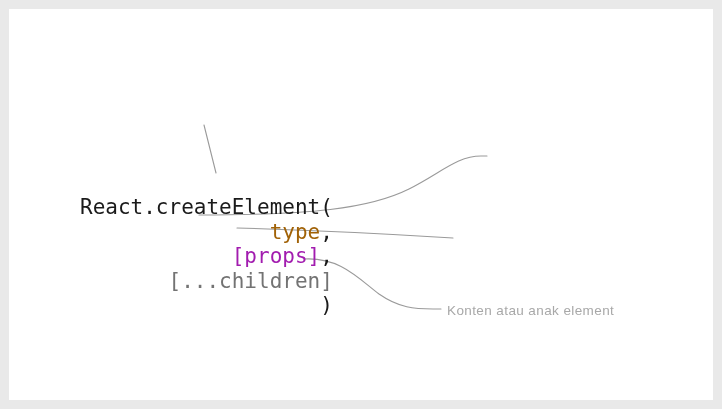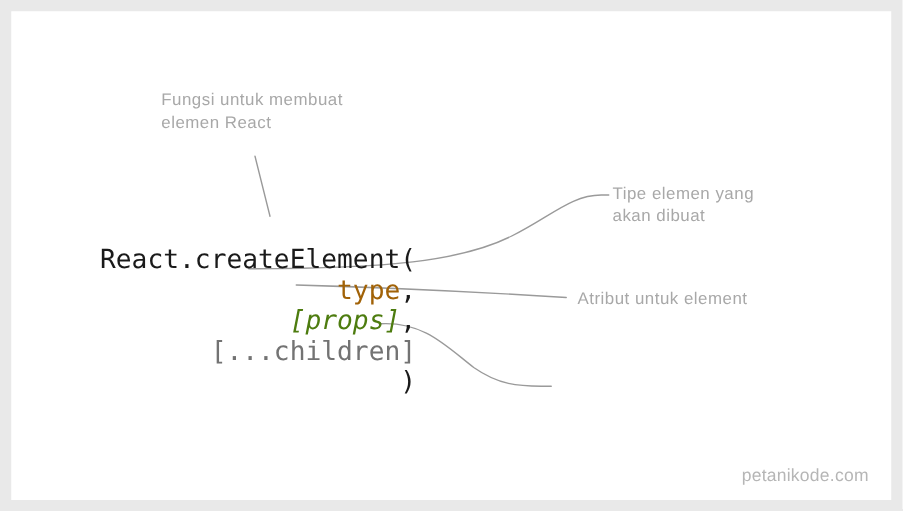--- a/index.html
+++ b/index.html
@@ -31,21 +31,21 @@
     font-family: "DejaVu Sans Mono", "Liberation Mono", monospace;
     font-size: 21px;
     line-height: 24.5px;
     white-space: pre;
     color: #1a1a1a;
     letter-spacing: 0px;
   }
   .code-line { display: block; height: 24.5px; text-align: right; }
   .tok-plain    { color: #1a1a1a; }
   .tok-type     { color: #a16207; }
-  .tok-props    { color: #4d7c0f; font-style: italic; }
+  .tok-props    { color: #a21caf; }
   .tok-children { color: #737373; }
   .indent { display: inline-block; width: 2ch; }
 
   
   .anno {
     position: absolute;
     font-family: "Liberation Sans", sans-serif;
     font-size: 13.5px;
     line-height: 18px;
     color: #a8a8a8;
@@ -89,21 +89,16 @@
       <path d="M 190,206 C 300,206 360,200 400,180 C 432,164 448,147 472,147 L 478,147"></path>
 
       <path d="M 228,219 C 300,221 380,225 444,229"></path>
 
       <path d="M 295,250 C 330,248 348,268 370,285 C 390,299 406,300 424,300 L 432,300"></path>
     </g>
   </svg>
 
   <pre class="code-block"><span class="code-line"><span class="tok-plain">React.createElement(</span></span><span class="code-line"><span class="indent"></span><span class="tok-type">type</span><span class="tok-plain">,</span></span><span class="code-line"><span class="indent"></span><span class="tok-props">[props]</span><span class="tok-plain">,</span></span><span class="code-line"><span class="indent"></span><span class="tok-children">[...children]</span></span><span class="code-line"><span class="tok-plain">)</span></span></pre>
 
-  <div class="anno" id="anno-fungsi">Fungsi untuk membuat
-elemen React</div>
-  <div class="anno" id="anno-tipe">Tipe elemen yang
-akan dibuat</div>
-  <div class="anno" id="anno-atribut">Atribut untuk element</div>
+  <div class="anno" id="anno-konten">Konten atau anak element</div>
 
-  <div id="watermark">petanikode.com</div>
 
 </div>
 
 </body></html>

